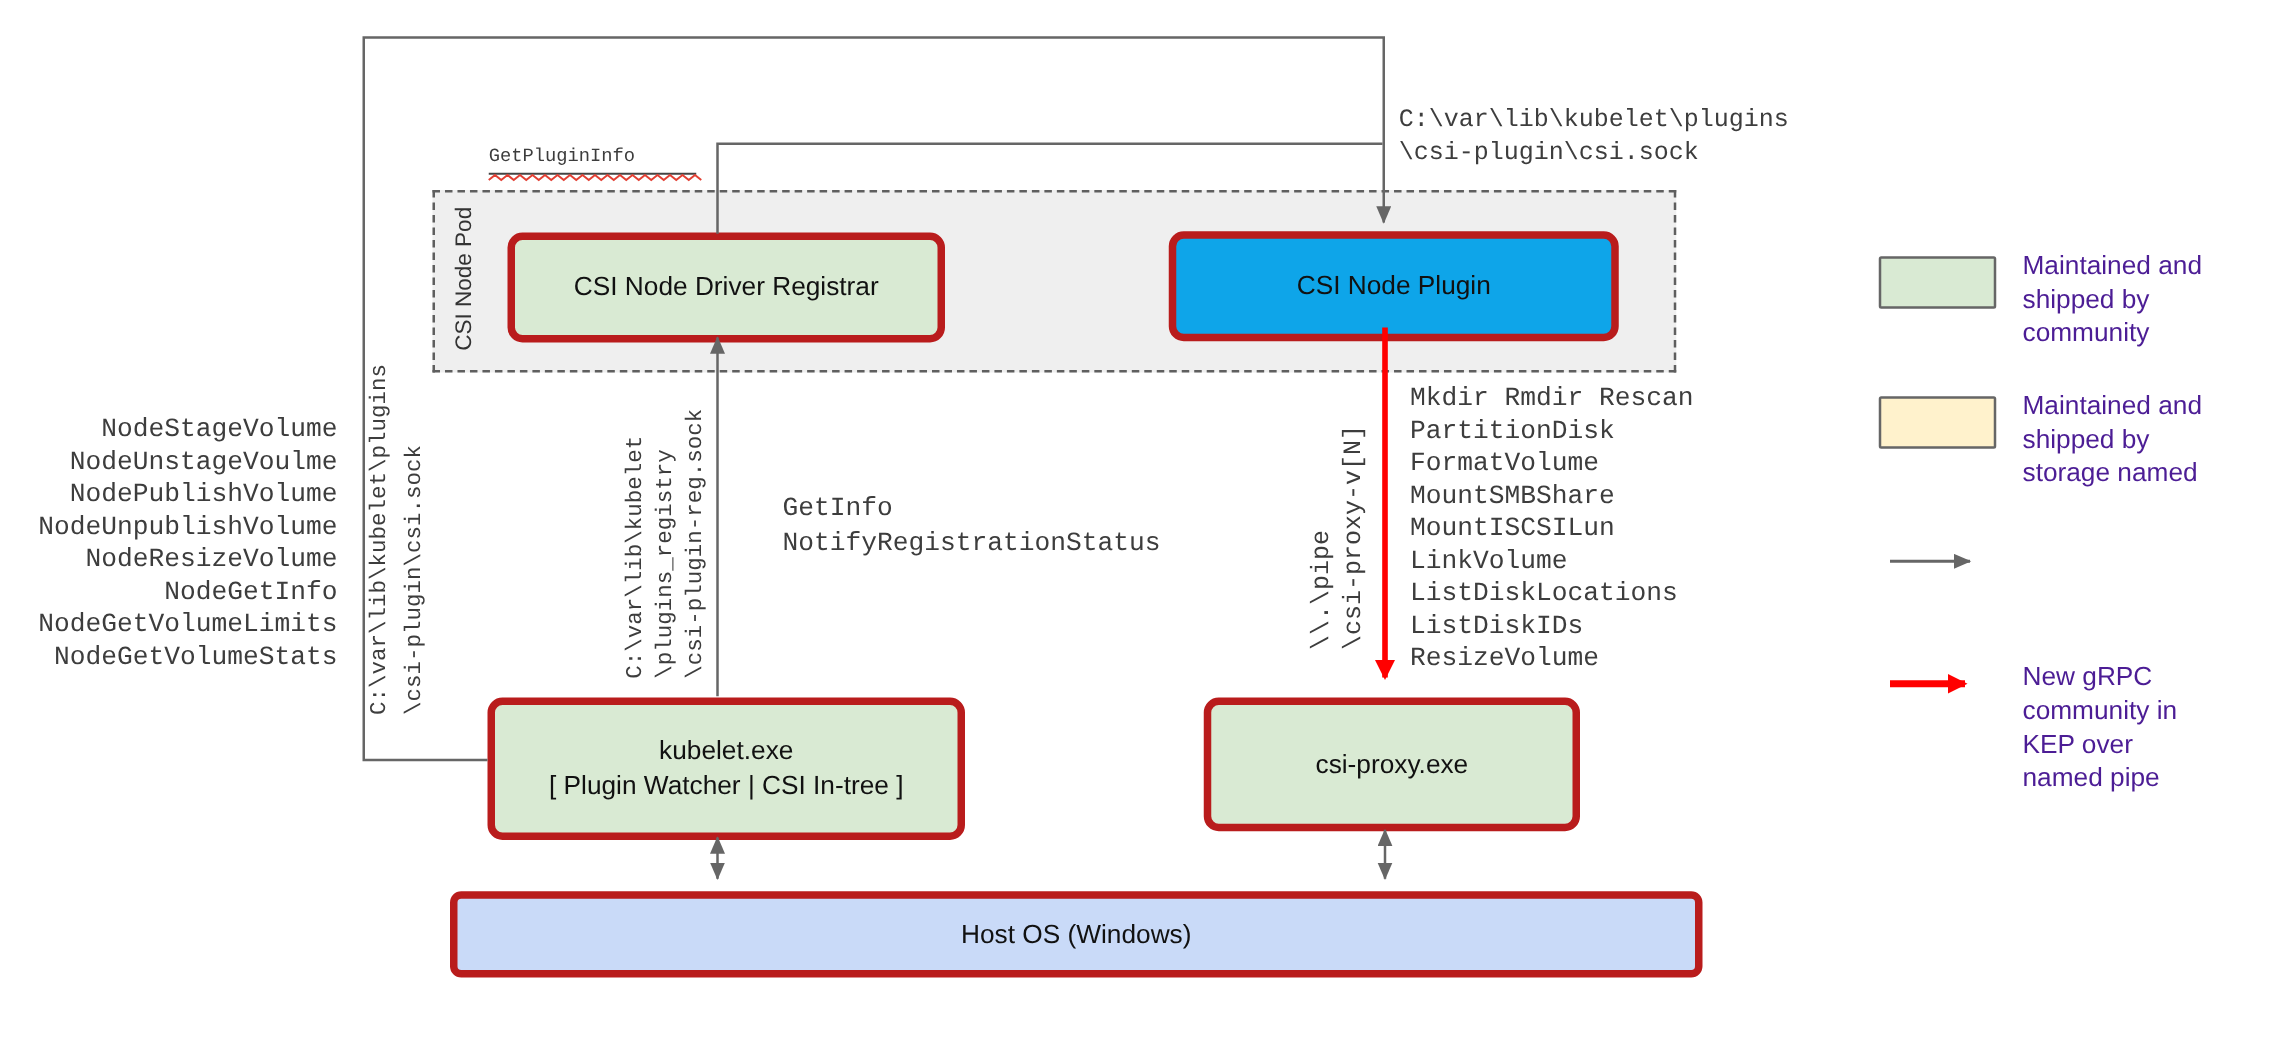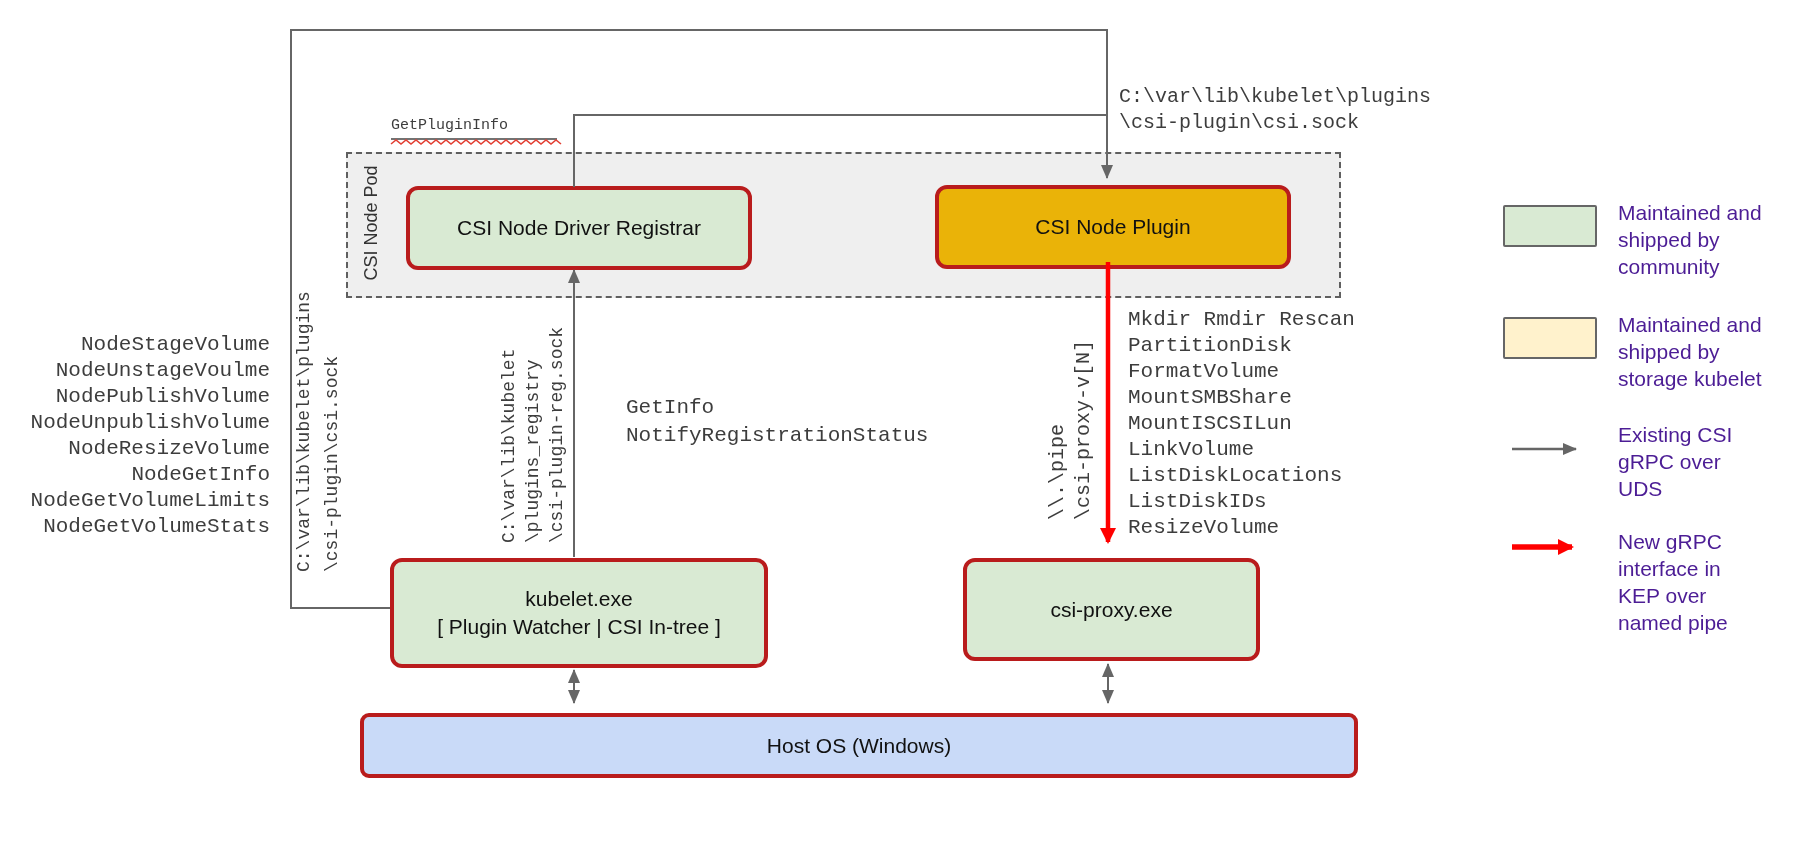--- a/index.html
+++ b/index.html
@@ -3,25 +3,25 @@
 <meta charset="utf-8">
 <style>
   html,body{margin:0;padding:0;background:#ffffff;}
   #stage{position:relative;width:1818px;height:842px;background:#ffffff;overflow:hidden;
          font-family:"Liberation Sans",sans-serif;}
   .mono{font-family:"Liberation Mono","DejaVu Sans Mono",monospace;color:#3d3d3d;}
   .sans{font-family:"Liberation Sans",sans-serif;color:#111;}
   .abs{position:absolute;}
   .nowrap{white-space:nowrap;}
   
-  .box{position:absolute;border:4px solid #b91c1c;border-radius:12px;
+  .box{position:absolute;border:6px solid #b91c1c;border-radius:12px;
        display:flex;flex-direction:column;align-items:center;justify-content:center;
        text-align:center;font-size:21px;color:#111;z-index:2;line-height:28px;}
   .green{background:#d9ead3;}
-  .yellow{background:#eab308;}
+  .yellow{background:#0ea5e9;}
   .blue{background:#c9daf8;border-radius:9px;}
   .pod{position:absolute;left:346px;top:152px;width:991px;height:142px;
        background:#efefef;border:2px dashed #5f5f5f;z-index:1;}
   
   .rot{position:absolute;transform:rotate(-90deg);transform-origin:center;
        text-align:left;z-index:4;}
   
   .list{position:absolute;font-size:21px;line-height:26px;z-index:4;}
   
   .swatch{position:absolute;width:90px;height:38px;border:2px solid #666;border-radius:2px;z-index:2;}
@@ -112,32 +112,27 @@
   <div class="legend-text" style="top:199px;">
     <div>Maintained and</div>
     <div>shipped by</div>
     <div>community</div>
   </div>
 
   <div class="swatch" style="left:1503px;top:317px;background:#fff2cc;"></div>
   <div class="legend-text" style="top:311px;">
     <div>Maintained and</div>
     <div>shipped by</div>
-    <div>storage kubelet</div>
+    <div>storage named</div>
   </div>
 
-  <div class="legend-text" style="top:421px;">
-    <div>Existing CSI</div>
-    <div>gRPC over</div>
-    <div>UDS</div>
-  </div>
 
   <div class="legend-text" style="top:528px;">
     <div>New gRPC</div>
-    <div>interface in</div>
+    <div>community in</div>
     <div>KEP over</div>
     <div>named pipe</div>
   </div>
 
   <svg class="layer" width="1818" height="842" viewBox="0 0 1818 842">
     <defs>
       <marker id="mg" markerUnits="userSpaceOnUse" markerWidth="16" markerHeight="14" refX="13" refY="6" orient="auto-start-reverse">
         <path d="M0,0 L14,6 L0,12 Z" fill="#666"></path>
       </marker>
       <marker id="mr" markerUnits="userSpaceOnUse" markerWidth="20" markerHeight="18" refX="14" refY="8" orient="auto">

